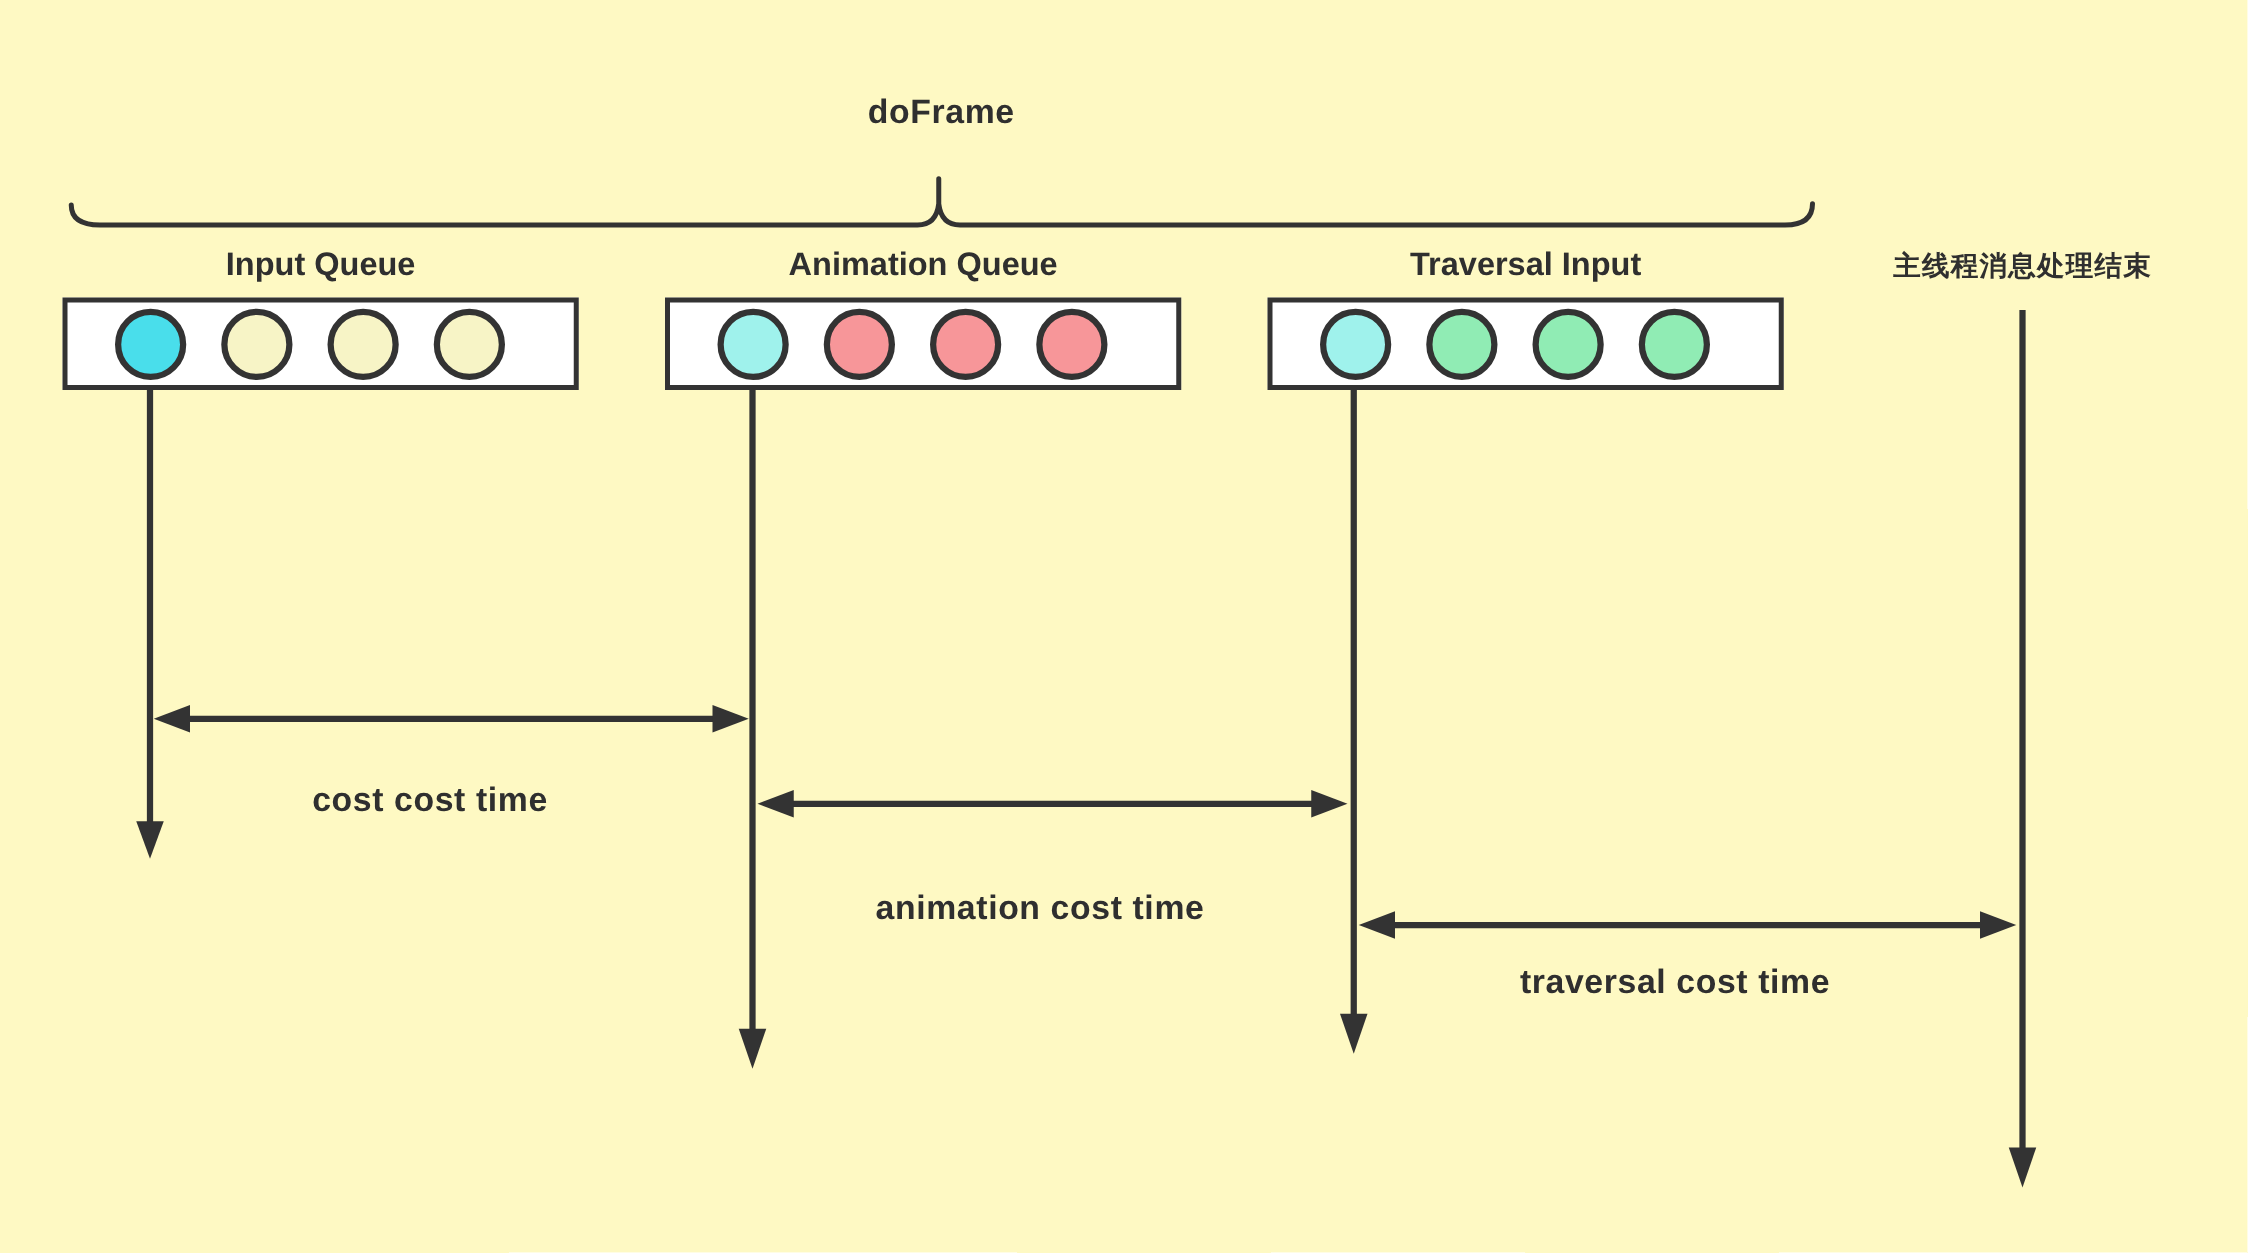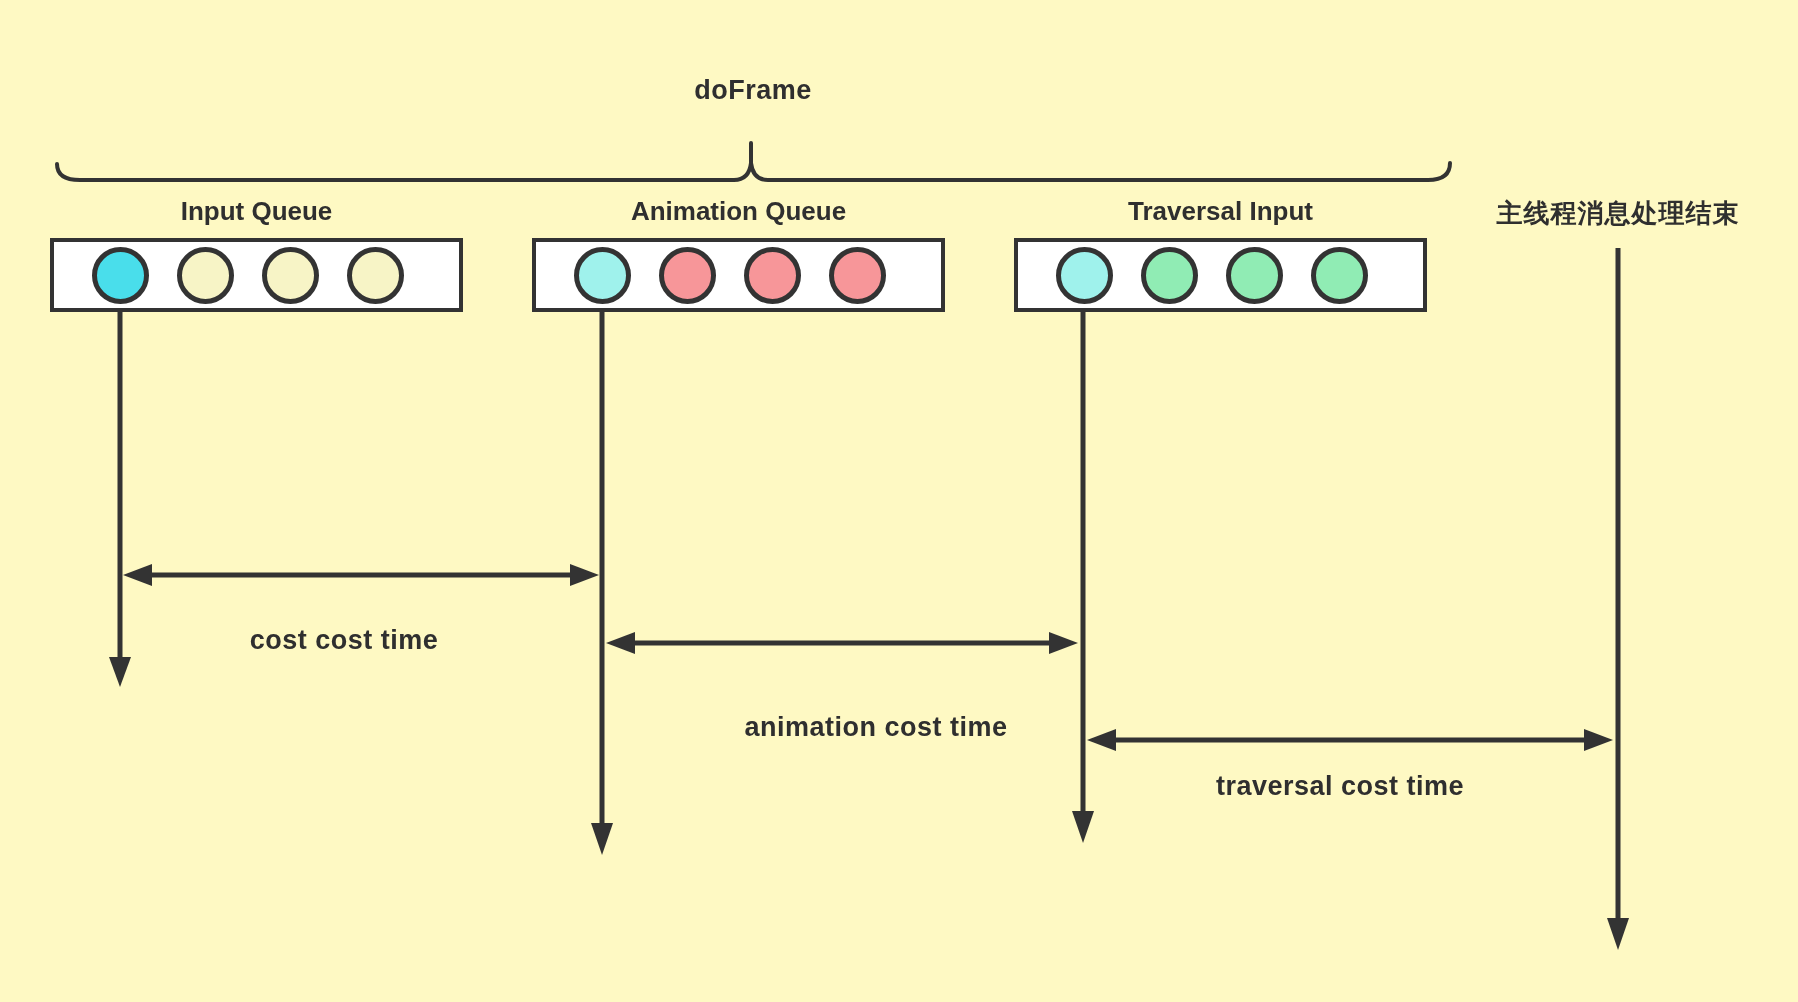--- a/index.html
+++ b/index.html
@@ -21,21 +21,21 @@
   .overlay .ln { stroke: #333333; stroke-width: 5; fill: none; }
   .overlay .hd { fill: #333333; stroke: none; }
   .overlay .brace { stroke: #333333; stroke-width: 4; fill: none; stroke-linecap: round; stroke-linejoin: round; }
   .label {
     position: absolute;
     font-size: 27px;
     white-space: nowrap;
     transform: translate(-50%, -50%);
     letter-spacing: 0.5px;
   }
-  .label.cn { font-size: 26px; letter-spacing: 1px; }
+  .label.cn { font-size: 22px; letter-spacing: 1px; }
   .queue-title {
     position: absolute;
     top: 196px;
     width: 413px;
     text-align: center;
     font-size: 26px;
     white-space: nowrap;
   }
   .queue-box {
     position: absolute;
@@ -121,18 +121,18 @@
       <div class="dot" style="background: rgb(247, 150, 153); border-color: rgb(51, 51, 51);"></div>
     </div>
   <div class="queue-box" style="left:1014px;">
       <div class="dot" style="background: rgb(159, 242, 236); border-color: rgb(51, 51, 51);"></div>
       <div class="dot" style="background: rgb(144, 236, 180); border-color: rgb(51, 51, 51);"></div>
       <div class="dot" style="background: rgb(144, 236, 180); border-color: rgb(51, 51, 51);"></div>
       <div class="dot" style="background: rgb(144, 236, 180); border-color: rgb(51, 51, 51);"></div>
     </div>
 
   <div class="label" style="left:344px; top:640px;">cost cost time</div>
-  <div class="label" style="left:832px; top:727px;margin-left:44px;">animation cost time</div>
+  <div class="label" style="left:832px; top:727px;">animation cost time</div>
   <div class="label" style="left:1340px; top:786px;">traversal cost time</div>
 
   <div class="label cn" style="left:1618px; top:213px;">主线程消息处理结束</div>
 
 </div>
 
 </body></html>

